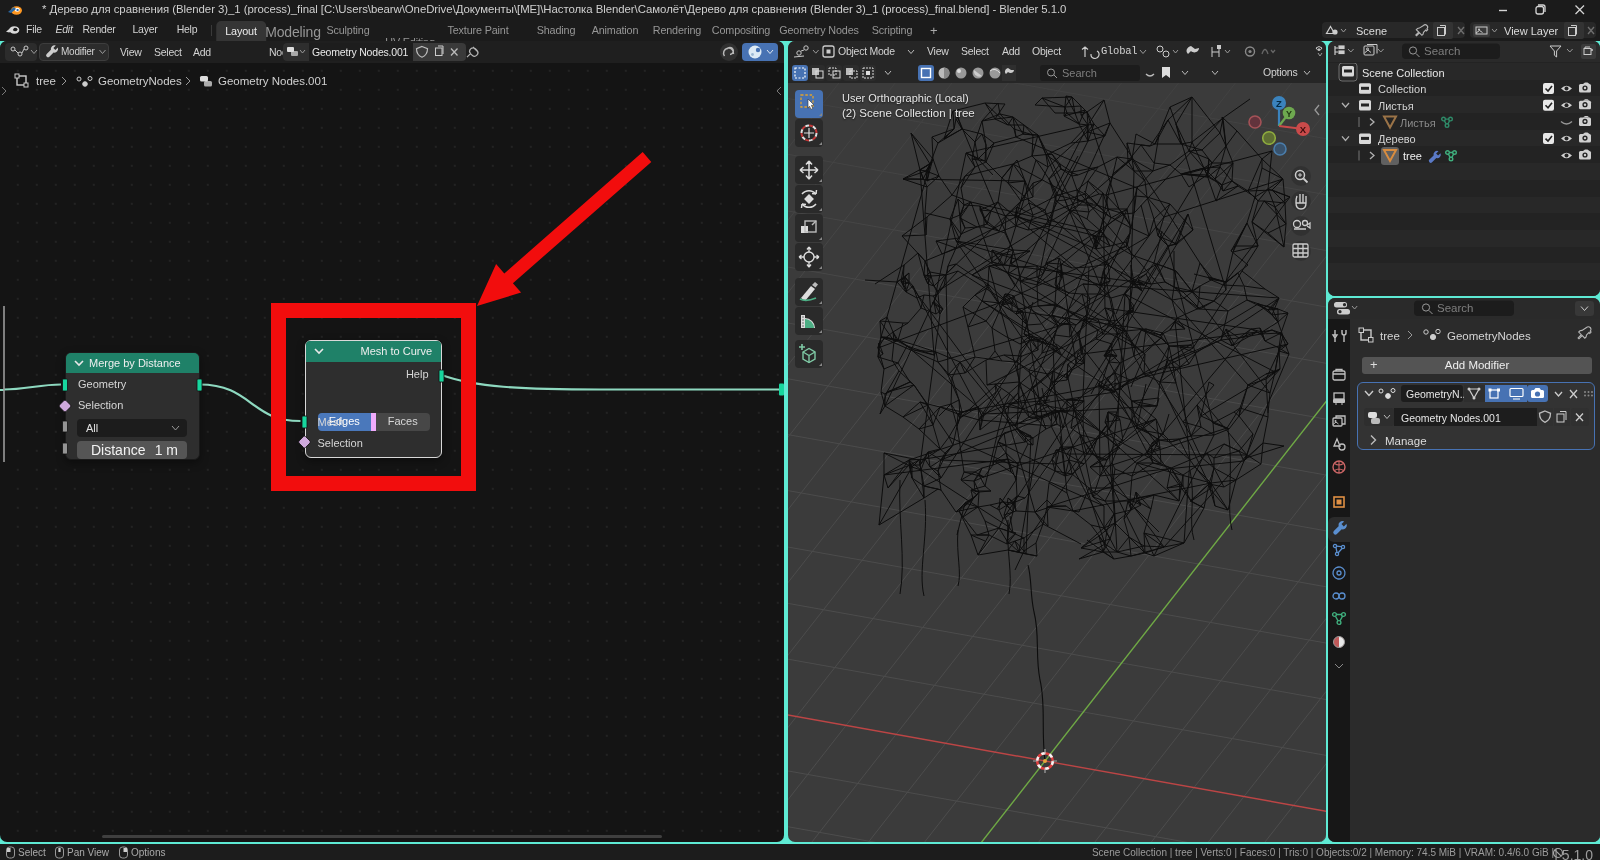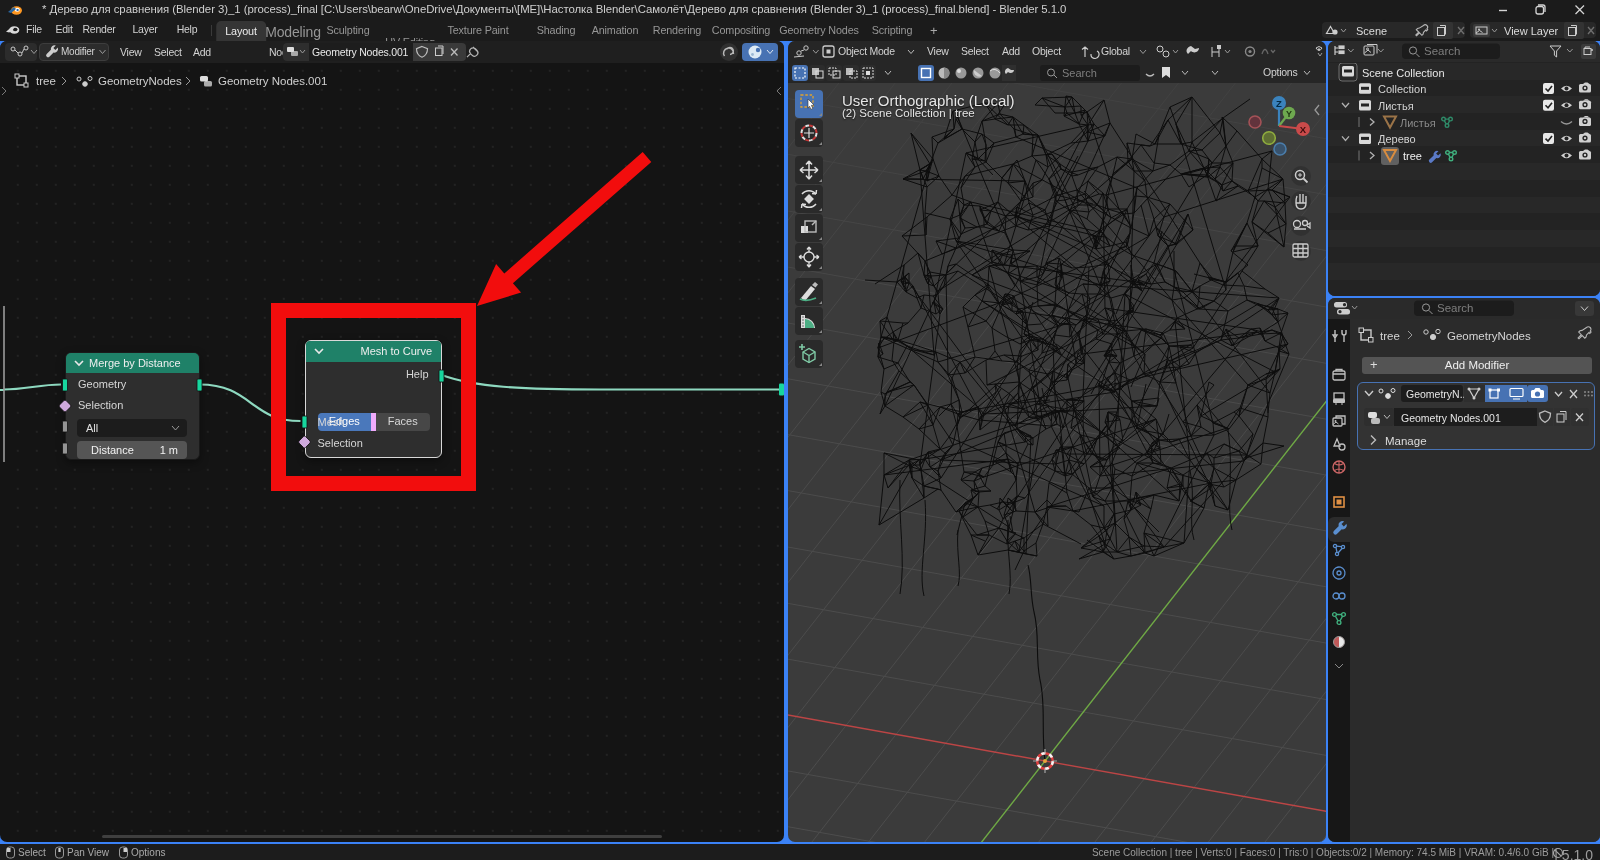--- a/index.html
+++ b/index.html
@@ -1,18 +1,18 @@
 <!DOCTYPE html>
 <html><head><meta charset="utf-8">
 <style>
 *{margin:0;padding:0;box-sizing:border-box;}
 html,body{width:1600px;height:860px;overflow:hidden;background:#101010;
  font-family:"Liberation Sans",sans-serif;-webkit-font-smoothing:antialiased;}
 .abs{position:absolute;}
-#root{position:relative;width:1600px;height:860px;background:#3b82f6;font-size:12px;color:#d4d4d4;}
+#root{position:relative;width:1600px;height:860px;background:#5eead4;font-size:12px;color:#d4d4d4;}
 .area{position:absolute;border-radius:7px;overflow:hidden;}
 .hdr{position:absolute;left:0;right:0;display:flex;align-items:center;}
 .mi{color:#d2d2d2;font-size:10.5px;letter-spacing:-0.25px;}
 svg{display:block;}
 </style></head><body>
 <div id="root">
 <div class="abs" style="left:0;top:0;width:1600px;height:19px;background:#1b1b1b;">
 <svg class="abs" style="left:7px;top:2px" width="16" height="16" viewBox="0 0 16 16">
  <ellipse cx="9.5" cy="8.5" rx="5.5" ry="4.2" fill="#ff9822"></ellipse>
  <ellipse cx="10.2" cy="7.8" rx="2.6" ry="2.0" fill="#fff"></ellipse>
@@ -27,21 +27,21 @@
  <path d="M86.5 1.5 L95 10 M95 1.5 L86.5 10" stroke="#d5d5d5" stroke-width="1.3"></path>
 </svg>
 </div>
 <div class="abs" style="left:0;top:19px;width:1600px;height:22px;background:#1b1b1b;">
       <svg class="abs" style="left:6px;top:5px" width="15" height="12" viewBox="0 0 18 12">
  <ellipse cx="10" cy="6" rx="6" ry="4.6" fill="#d8d8d8"></ellipse>
  <ellipse cx="11" cy="5.4" rx="2.8" ry="2.2" fill="#1b1b1b"></ellipse>
  <path d="M0 8 L7 2 L9.5 4.5 L4 9 Z" fill="#d8d8d8"></path>
 </svg>
       <div class="abs mi" style="left:34px;top:4px;transform:translateX(-50%);">File</div>
-      <div class="abs mi" style="left:64px;top:4px;transform:translateX(-50%);">Edit</div>
+      <div class="abs mi" style="left:64px;top:4px;transform:translateX(-50%);font-style:italic;">Edit</div>
       <div class="abs mi" style="left:99px;top:4px;transform:translateX(-50%);">Render</div>
       <div class="abs mi" style="left:145px;top:4px;transform:translateX(-50%);">Layer</div>
       <div class="abs mi" style="left:187px;top:4px;transform:translateX(-50%);">Help</div>
       <div class="abs" style="left:241px;top:2px;transform:translateX(-50%);background:#353535;border-radius:5px 5px 0 0;padding:3.5px 9px 6px;color:#ececec;font-size:10.8px;letter-spacing:-0.15px;">Layout</div>
       <div class="abs" style="left:293px;top:5px;transform:translateX(-50%);color:#969696;font-size:14px;letter-spacing:-0.15px;">Modeling</div>
       <div class="abs" style="left:348px;top:5px;transform:translateX(-50%);color:#969696;font-size:10.8px;letter-spacing:-0.15px;">Sculpting</div>
       <div class="abs" style="left:410px;top:5px;transform:translateX(-50%);color:#969696;font-size:10.8px;letter-spacing:-0.15px;margin-top:12px;">UV Editing</div>
       <div class="abs" style="left:478px;top:5px;transform:translateX(-50%);color:#969696;font-size:10.8px;letter-spacing:-0.15px;">Texture Paint</div>
       <div class="abs" style="left:556px;top:5px;transform:translateX(-50%);color:#969696;font-size:10.8px;letter-spacing:-0.15px;">Shading</div>
       <div class="abs" style="left:615px;top:5px;transform:translateX(-50%);color:#969696;font-size:10.8px;letter-spacing:-0.15px;">Animation</div>
@@ -153,21 +153,21 @@
             <path d="M2 2 l4 4 4 -4" stroke="#e8e8e8" stroke-width="1.6" fill="none"></path>
           </svg>
         <span style="color:#eeeeee;font-size:11px;margin-left:4px;">Merge by Distance</span>
       </div>
       <div style="color:#d6d6d6;font-size:11px;margin:5px 0 0 12px;">Geometry</div>
       <div style="color:#d6d6d6;font-size:11px;margin:9px 0 0 12px;">Selection</div>
       <div style="position:absolute;left:11px;top:66px;width:110px;height:18px;background:#1c1c1c;border-radius:4px;color:#e0e0e0;font-size:11px;line-height:18px;padding-left:9px;">All
         <svg width="9" height="6" style="position:absolute;right:7px;top:6px" viewBox="0 0 9 6">
             <path d="M1 1 l3.5 4 3.5 -4" stroke="#999" fill="none"></path>
           </svg></div>
-      <div style="position:absolute;left:11px;top:88px;width:110px;height:18px;background:#555555;border-radius:4px;color:#f2f2f2;font-size:11px;line-height:18px;">
+      <div style="position:absolute;left:11px;top:88px;width:110px;height:18px;background:#555555;border-radius:4px;color:#f2f2f2;font-size:14px;line-height:18px;">
         <span style="margin-left:14px;">Distance</span><span style="position:absolute;right:9px;">1 m</span></div>
     </div>
       <svg class="abs" style="left:55px;top:300px" width="160" height="170" viewBox="0 0 160 170">
       <rect x="7.5" y="38" width="5" height="12" rx="1" fill="#17d69e" stroke="#111" stroke-width="0.8"></rect>
       <rect x="142" y="38" width="5" height="12" rx="1" fill="#17d69e" stroke="#111" stroke-width="0.8"></rect>
       <rect x="5.4" y="60.4" width="9.2" height="9.2" rx="1.5" fill="#cfa9dc" stroke="#111" stroke-width="0.8" transform="rotate(45 10 65)"></rect>
       <rect x="7.5" y="80" width="5" height="11" rx="1" fill="#949494" stroke="#111" stroke-width="0.8"></rect>
       <rect x="7.5" y="102" width="5" height="11" rx="1" fill="#949494" stroke="#111" stroke-width="0.8"></rect>
     </svg>
       <div class="abs" style="left:304.5px;top:299px;width:137px;height:118px;background:#2e2e2e;border-radius:6px;border:1.5px solid #d8d8d8;box-shadow:0 3px 8px rgba(0,0,0,.4);">
@@ -231,21 +231,21 @@
      <path d="M474 13 c2 -6 4 -6 6 0 M483 9 l2 2.5 2 -2.5" stroke="#666" fill="none" stroke-width="1.3"></path>
      <path d="M528 7 q3 -3 6 0 q-3 5 -6 0 z" fill="none" stroke="#ccc"></path>
         <circle cx="531" cy="8.2" r="1" fill="#ccc"></circle>
      <path d="M530 12 l2 3 2 -3" stroke="#999" fill="none"></path>
     </svg>
       <div class="abs mi" style="left:50px;top:4px;">Object Mode</div>
       <div class="abs mi" style="left:139px;top:4px;">View</div>
       <div class="abs mi" style="left:173px;top:4px;">Select</div>
       <div class="abs mi" style="left:214px;top:4px;">Add</div>
       <div class="abs mi" style="left:244px;top:4px;">Object</div>
-      <div class="abs mi" style="left:313px;top:4px;">Global</div>
+      <div class="abs mi" style="left:313px;top:4px;font-family:Liberation Mono, monospace;">Global</div>
       <svg class="abs" style="left:0;top:21px" width="538" height="21" viewBox="0 0 538 21">
       <rect x="4" y="3" width="16" height="16" rx="3" fill="#4772b3"></rect>
       <rect x="7" y="6" width="10" height="10" fill="none" stroke="#fff" stroke-width="1.2" stroke-dasharray="2 1.5"></rect>
       <g fill="#2c2c2c">
           <rect x="21" y="3" width="16" height="16" rx="3"></rect>
           <rect x="38" y="3" width="16" height="16" rx="3"></rect>
           <rect x="55" y="3" width="16" height="16" rx="3"></rect>
           <rect x="72" y="3" width="16" height="16" rx="3"></rect>
         </g>
       <rect x="24" y="6" width="7" height="7" fill="#bbb"></rect>
@@ -312,21 +312,21 @@
             </g>
        <path d="M1045 761 C1041 730 1046 705 1040 680 C1035 655 1040 635 1034 612 C1030 594 1032 580 1028 565" stroke-width="1.1"></path>
       </g>
     </svg>
         <svg class="abs" style="left:243px;top:664px" width="28" height="28" viewBox="0 0 28 28">
       <circle cx="14" cy="14" r="7.8" fill="none" stroke="#e03f3f" stroke-width="2.6"></circle>
       <circle cx="14" cy="14" r="7.8" fill="none" stroke="#f5f5f5" stroke-width="2.6" stroke-dasharray="4.1 4.1"></circle>
       <path d="M14 2 V6.5 M14 21.5 V26 M2 14 H6.5 M21.5 14 H26" stroke="#a5a5a5" stroke-width="1.2"></path>
       <circle cx="14" cy="14" r="2" fill="#e8a33d"></circle>
     </svg>
-        <div class="abs" style="left:54px;top:9px;color:#e6e6e6;font-size:15px;text-shadow:0 1px 2px rgba(0,0,0,.7);">User Orthographic (Local)</div>
+        <div class="abs" style="left:54px;top:9px;color:#e6e6e6;font-size:11px;text-shadow:0 1px 2px rgba(0,0,0,.7);">User Orthographic (Local)</div>
         <div class="abs" style="left:54px;top:24px;color:#e6e6e6;font-size:11.5px;text-shadow:0 1px 2px rgba(0,0,0,.7);">(2) Scene Collection | tree</div>
         <svg class="abs" style="left:6px;top:0" width="30" height="290" viewBox="0 0 30 290">
           <g transform="translate(1,7)">
             <rect x="0" y="0" width="28" height="28" rx="4" fill="#4772b3"></rect>
             <rect x="6" y="5" width="12" height="12" fill="none" stroke="#e0a32e" stroke-width="1.3" stroke-dasharray="2.5 1.8"></rect>
             <path d="M13 9 l6 6 -2.6 0.4 1.4 3 -1.8 1 -1.5 -3.2 -1.5 2z" fill="#fff" stroke="#333" stroke-width="0.6"></path>
             <path d="M24 26 l3 -3 0 3z" fill="#888"></path>
           </g>
           <g transform="translate(1,36)">
             <rect x="0" y="0" width="28" height="28" rx="4" fill="#2a2a2a"></rect>

